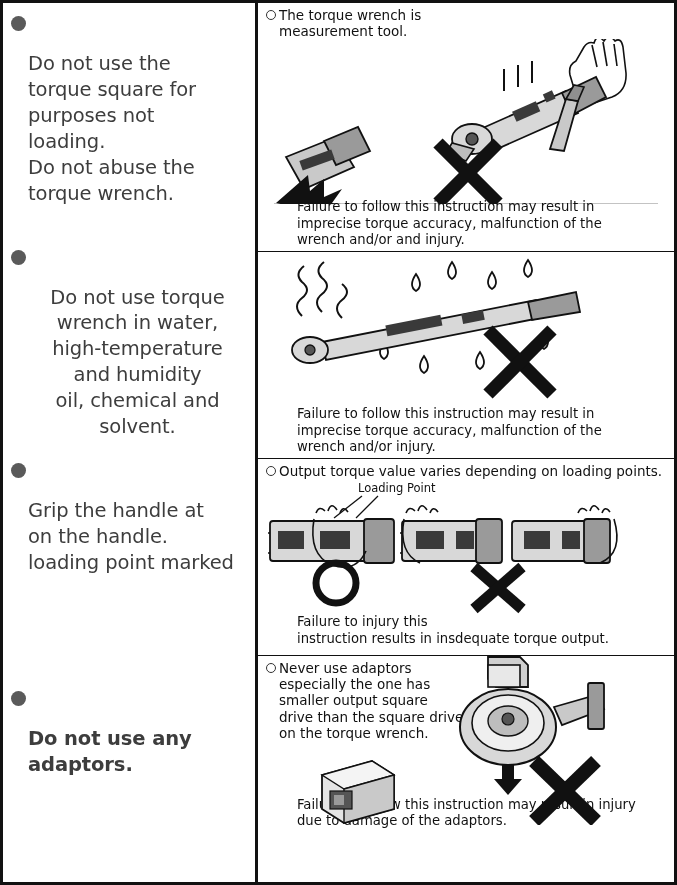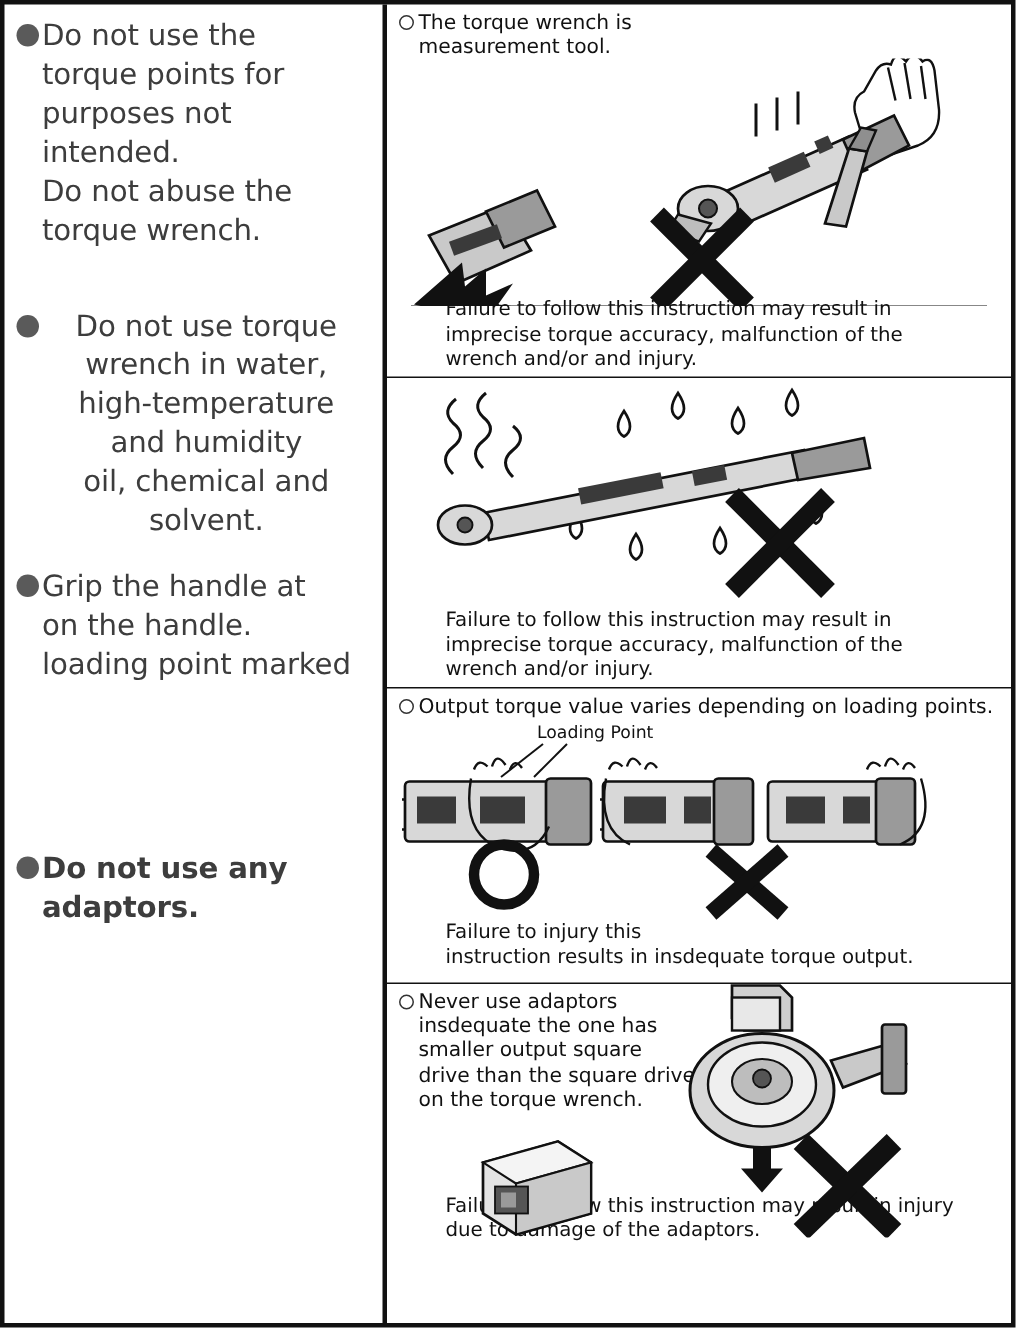--- a/index.html
+++ b/index.html
@@ -48,21 +48,21 @@
     line-height: 1.33;
     letter-spacing: -0.1px;
   }
   .warn .bullet {
     flex: 0 0 auto;
     width: 15px; height: 15px;
     border-radius: 50%;
     background: #5a5a5a;
     margin: 5px 2px 0 0;
   }
-  .warn .wtext { flex: 1 1 auto; }
+  .warn .wtext { flex: 1 1 auto; margin-top: 40px; }
   .warn .wtext div { white-space: pre-wrap; }
 
   #warn-0 { margin-top: 2px; }
   #warn-1 { margin-top: 38px; text-align: center; }
   #warn-2 { margin-top: 18px; }
   #warn-3 { margin-top: 110px; font-weight: bold; }
 
   
   .sec {
     position: relative;
@@ -109,23 +109,23 @@
 
 <div class="page">
   <div class="columns">
 
     <div class="col-left">
 
       <div class="warn" id="warn-0">
         <span class="bullet"></span>
         <span class="wtext">
           <div>Do not use the</div>
-          <div>torque points for</div>
+          <div>torque square for</div>
           <div>purposes not</div>
-          <div>intended.</div>
+          <div>loading.</div>
           <div>Do not abuse the</div>
           <div>torque wrench.</div>
         </span>
       </div>
 
       <div class="warn" id="warn-1">
         <span class="bullet"></span>
         <span class="wtext">
           <div>Do not use torque</div>
           <div>wrench in water,</div>
@@ -326,21 +326,21 @@
         </div>
 
         <div class="caption">Failure to injury this
 instruction results in insdequate torque output.</div>
       </div>
 
       <div class="sec sec-rule" style="height:227px;">
         <div class="lead" style="width:200px;">
           <span class="ocircle"></span>
           <span class="ltext">Never use adaptors
-insdequate the one has
+especially the one has
 smaller output square
 drive than the square drive
 on the torque wrench.</span>
         </div>
 
         <div class="art" style="height:140px; margin-top:-88px;">
           <svg width="400" height="172" viewBox="0 0 400 172">
 
             <g>
               <polygon points="222,4 254,4 262,12 262,34 230,34 222,26" fill="#cfcfcf" stroke="#111" stroke-width="1.8"></polygon>

